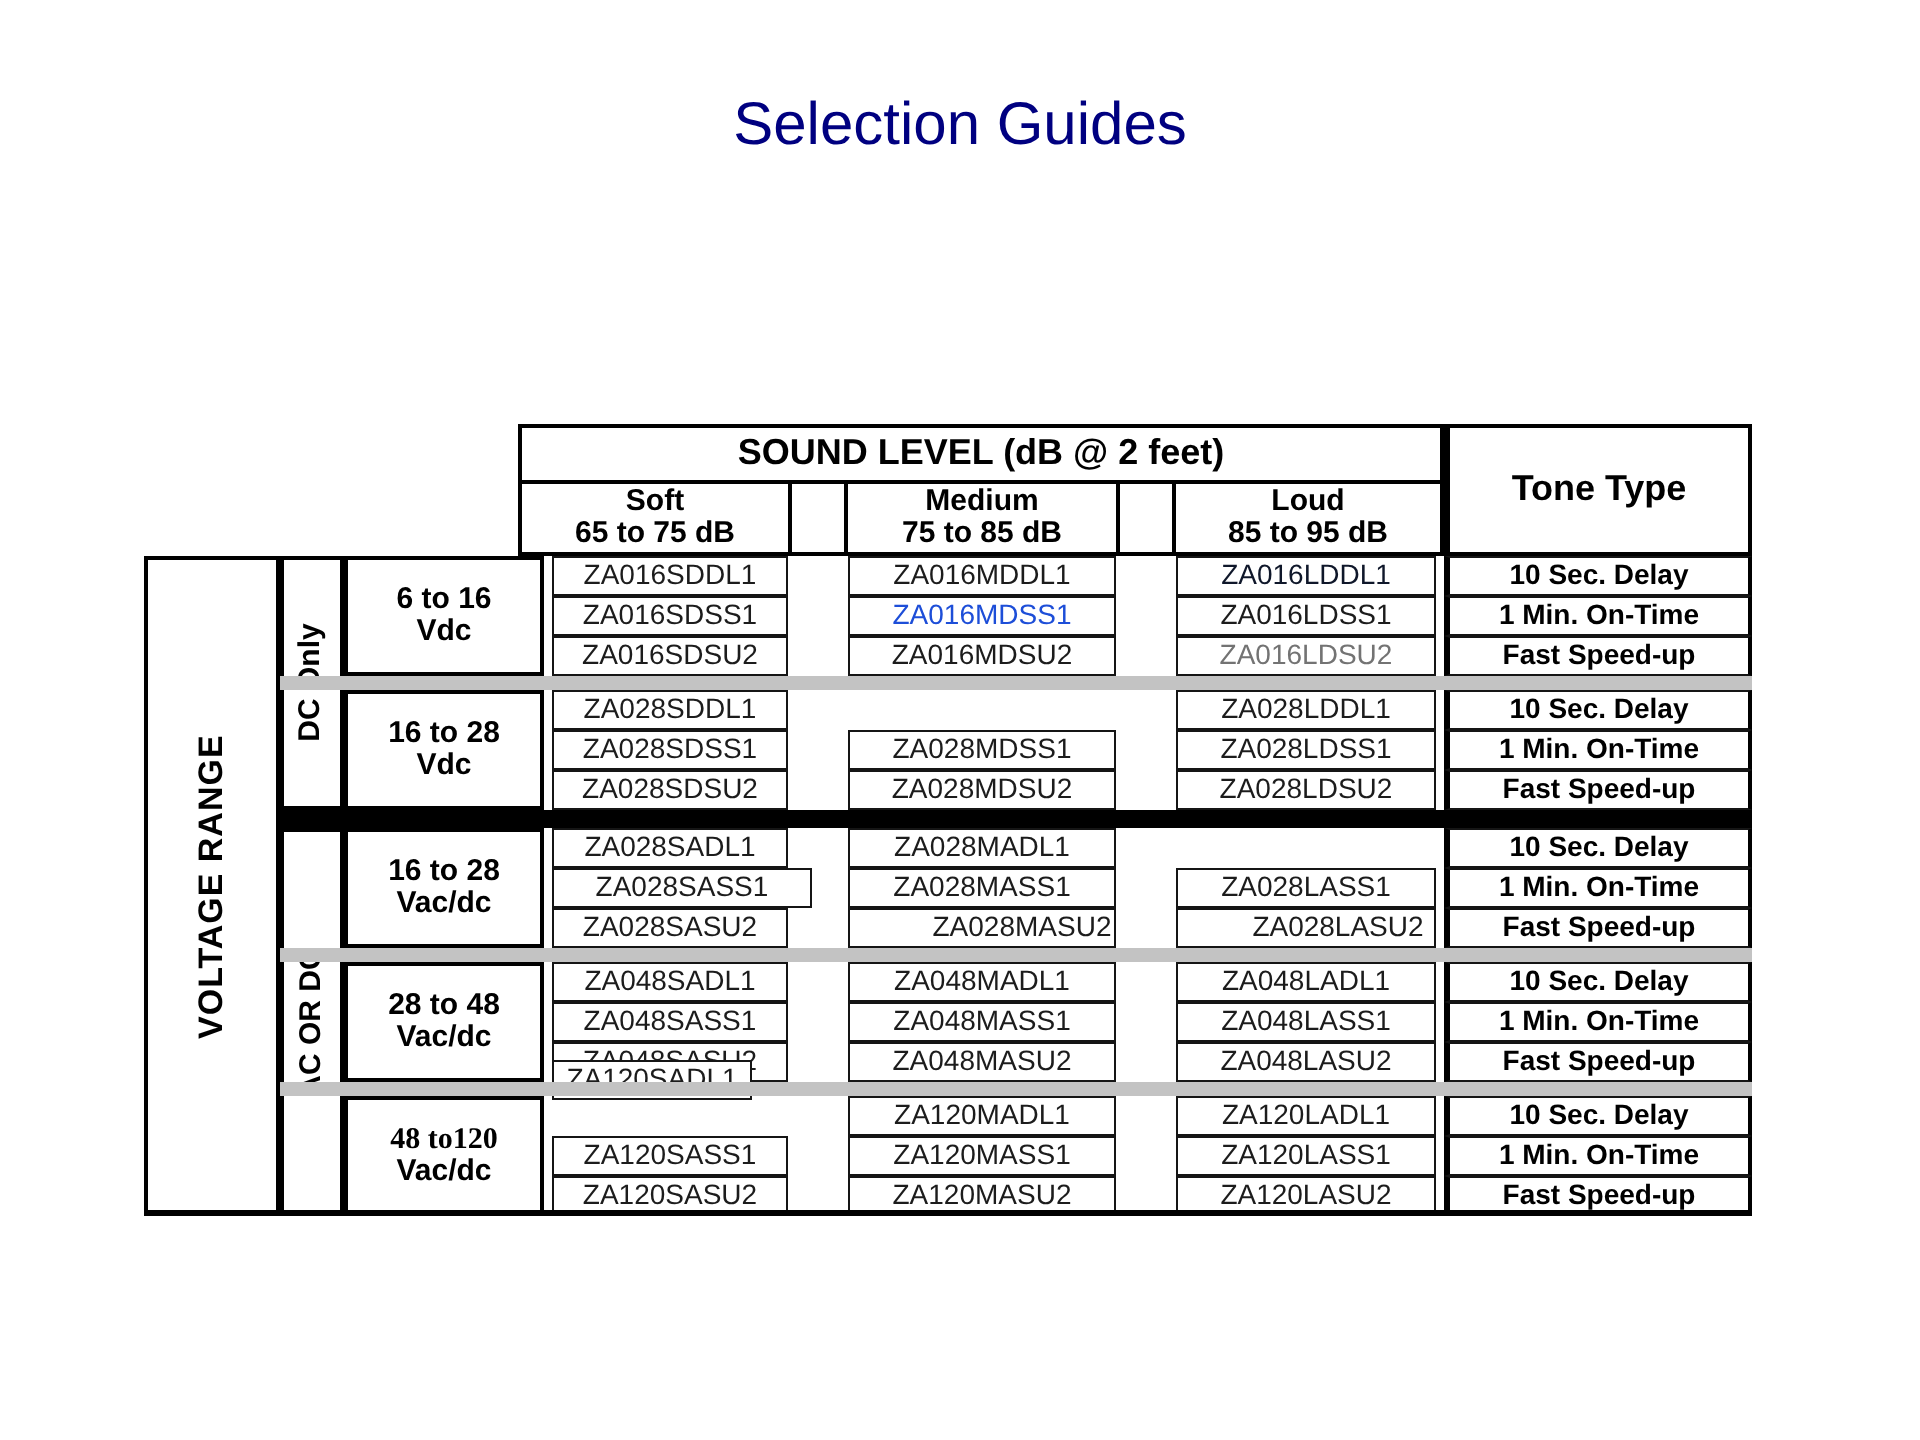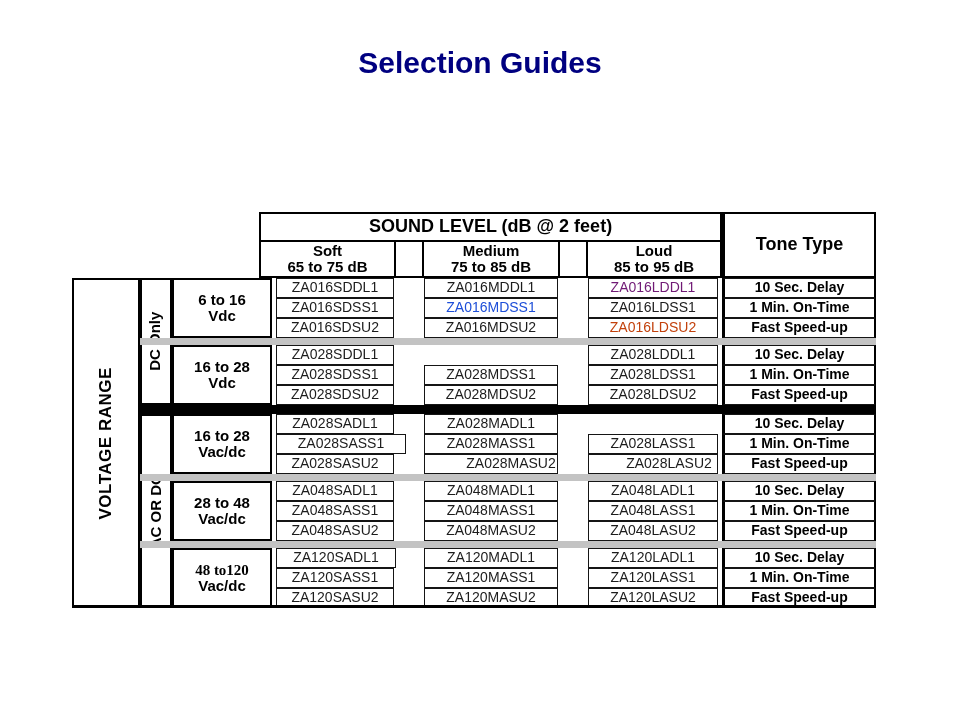--- a/index.html
+++ b/index.html
@@ -1,20 +1,20 @@
 <!DOCTYPE html>
 <html><head>
 <meta charset="utf-8">
 <style>
   html,body { margin:0; padding:0; background:#ffffff; }
   body { width:960px; height:720px; font-family:"Liberation Sans", sans-serif; }
   .stage { position:relative; width:960px; height:720px; background:#ffffff; overflow:hidden; }
   .slide-title {
     position:absolute; top:46px; left:0; width:960px; text-align:center;
-    font-size:30px; font-weight:bold; letter-spacing:0px; color:#000080;
+    font-size:30px; font-weight:normal; letter-spacing:0px; color:#000080;
   }
   .table-title {
     position:absolute; top:150px; left:100px; width:820px; text-align:center;
     font-family:"Liberation Serif", serif; font-weight:bold; font-size:29px; color:#000000;
   }
   .cell {
     position:absolute; box-sizing:border-box; display:flex; align-items:center; justify-content:center;
     background:#ffffff; color:#000000; text-align:center; line-height:1.1; overflow:visible;
   }
   .cell.twoline { flex-direction:column; }
@@ -49,29 +49,29 @@
       </div>
       <div class="cell" style="left: 140px; top: 414px; width: 32px; height: 194px; border: 2px solid rgb(0, 0, 0);">
         <span class="vtext" style="font-size: 15px;">AC OR DC</span>
       </div>
       <div class="cell twoline" style="left: 172px; top: 278px; width: 100px; height: 60px; border: 2px solid rgb(0, 0, 0);">
         <div style="font-weight: bold; font-size: 15px;">6 to 16</div>
         <div style="font-weight: bold; font-size: 15px;">Vdc</div>
       </div>
       <div class="cell" style="left: 276px; top: 278px; width: 118px; height: 20px; border: 1.5px solid rgb(21, 21, 21); font-size: 14px; font-weight: normal; color: rgb(28, 28, 28);">ZA016SDDL1</div>
       <div class="cell" style="left: 424px; top: 278px; width: 134px; height: 20px; border: 1.5px solid rgb(21, 21, 21); font-size: 14px; font-weight: normal; color: rgb(28, 28, 28);">ZA016MDDL1</div>
-      <div class="cell" style="left: 588px; top: 278px; width: 130px; height: 20px; border: 1.5px solid rgb(21, 21, 21); font-size: 14px; font-weight: normal; color: #701a75;">ZA016LDDL1</div>
+      <div class="cell" style="left: 588px; top: 278px; width: 130px; height: 20px; border: 1.5px solid rgb(21, 21, 21); font-size: 14px; font-weight: normal; color: #0f172a;">ZA016LDDL1</div>
       <div class="cell" style="left: 722px; top: 278px; width: 154px; height: 20px; border-width: 1.5px 2px 1.5px 3px; border-style: solid; border-color: rgb(21, 21, 21) rgb(0, 0, 0); border-image: initial; font-weight: bold; font-size: 14px;">10 Sec. Delay</div>
       <div class="cell" style="left: 276px; top: 298px; width: 118px; height: 20px; border: 1.5px solid rgb(21, 21, 21); font-size: 14px; font-weight: normal; color: rgb(28, 28, 28);">ZA016SDSS1</div>
       <div class="cell" style="left: 424px; top: 298px; width: 134px; height: 20px; border: 1.5px solid rgb(21, 21, 21); font-size: 14px; font-weight: normal; color: #1d4ed8;">ZA016MDSS1</div>
       <div class="cell" style="left: 588px; top: 298px; width: 130px; height: 20px; border: 1.5px solid rgb(21, 21, 21); font-size: 14px; font-weight: normal; color: rgb(28, 28, 28);">ZA016LDSS1</div>
       <div class="cell" style="left: 722px; top: 298px; width: 154px; height: 20px; border-width: 1.5px 2px 1.5px 3px; border-style: solid; border-color: rgb(21, 21, 21) rgb(0, 0, 0); border-image: initial; font-weight: bold; font-size: 14px;">1 Min. On-Time</div>
       <div class="cell" style="left: 276px; top: 318px; width: 118px; height: 20px; border: 1.5px solid rgb(21, 21, 21); font-size: 14px; font-weight: normal; color: rgb(28, 28, 28);">ZA016SDSU2</div>
       <div class="cell" style="left: 424px; top: 318px; width: 134px; height: 20px; border: 1.5px solid rgb(21, 21, 21); font-size: 14px; font-weight: normal; color: rgb(28, 28, 28);">ZA016MDSU2</div>
-      <div class="cell" style="left: 588px; top: 318px; width: 130px; height: 20px; border: 1.5px solid rgb(21, 21, 21); font-size: 14px; font-weight: normal; color: #c2410c;">ZA016LDSU2</div>
+      <div class="cell" style="left: 588px; top: 318px; width: 130px; height: 20px; border: 1.5px solid rgb(21, 21, 21); font-size: 14px; font-weight: normal; color: #737373;">ZA016LDSU2</div>
       <div class="cell" style="left: 722px; top: 318px; width: 154px; height: 20px; border-width: 1.5px 2px 1.5px 3px; border-style: solid; border-color: rgb(21, 21, 21) rgb(0, 0, 0); border-image: initial; font-weight: bold; font-size: 14px;">Fast Speed-up</div>
       <div class="cell twoline" style="left: 172px; top: 345px; width: 100px; height: 60px; border: 2px solid rgb(0, 0, 0);">
         <div style="font-weight: bold; font-size: 15px;">16 to 28</div>
         <div style="font-weight: bold; font-size: 15px;">Vdc</div>
       </div>
       <div class="cell" style="left: 276px; top: 345px; width: 118px; height: 20px; border: 1.5px solid rgb(21, 21, 21); font-size: 14px; font-weight: normal; color: rgb(28, 28, 28);">ZA028SDDL1</div>
       <div class="cell" style="left: 424px; top: 345px; width: 134px; height: 20px; border: 1.5px solid rgb(21, 21, 21); font-size: 14px; font-weight: normal; color: rgb(28, 28, 28); margin-top: 44px;">ZA028MDDL1</div>
       <div class="cell" style="left: 588px; top: 345px; width: 130px; height: 20px; border: 1.5px solid rgb(21, 21, 21); font-size: 14px; font-weight: normal; color: rgb(28, 28, 28);">ZA028LDDL1</div>
       <div class="cell" style="left: 722px; top: 345px; width: 154px; height: 20px; border-width: 1.5px 2px 1.5px 3px; border-style: solid; border-color: rgb(21, 21, 21) rgb(0, 0, 0); border-image: initial; font-weight: bold; font-size: 14px;">10 Sec. Delay</div>
       <div class="cell" style="left: 276px; top: 365px; width: 118px; height: 20px; border: 1.5px solid rgb(21, 21, 21); font-size: 14px; font-weight: normal; color: rgb(28, 28, 28);">ZA028SDSS1</div>
@@ -111,21 +111,21 @@
       <div class="cell" style="left: 588px; top: 501px; width: 130px; height: 20px; border: 1.5px solid rgb(21, 21, 21); font-size: 14px; font-weight: normal; color: rgb(28, 28, 28);">ZA048LASS1</div>
       <div class="cell" style="left: 722px; top: 501px; width: 154px; height: 20px; border-width: 1.5px 2px 1.5px 3px; border-style: solid; border-color: rgb(21, 21, 21) rgb(0, 0, 0); border-image: initial; font-weight: bold; font-size: 14px;">1 Min. On-Time</div>
       <div class="cell" style="left: 276px; top: 521px; width: 118px; height: 20px; border: 1.5px solid rgb(21, 21, 21); font-size: 14px; font-weight: normal; color: rgb(28, 28, 28);">ZA048SASU2</div>
       <div class="cell" style="left: 424px; top: 521px; width: 134px; height: 20px; border: 1.5px solid rgb(21, 21, 21); font-size: 14px; font-weight: normal; color: rgb(28, 28, 28);">ZA048MASU2</div>
       <div class="cell" style="left: 588px; top: 521px; width: 130px; height: 20px; border: 1.5px solid rgb(21, 21, 21); font-size: 14px; font-weight: normal; color: rgb(28, 28, 28);">ZA048LASU2</div>
       <div class="cell" style="left: 722px; top: 521px; width: 154px; height: 20px; border-width: 1.5px 2px 1.5px 3px; border-style: solid; border-color: rgb(21, 21, 21) rgb(0, 0, 0); border-image: initial; font-weight: bold; font-size: 14px;">Fast Speed-up</div>
       <div class="cell twoline" style="left: 172px; top: 548px; width: 100px; height: 60px; border: 2px solid rgb(0, 0, 0);">
         <div style="font-weight: bold; font-size: 15px; font-family: Liberation Serif, serif;">48 to120</div>
         <div style="font-weight: bold; font-size: 15px;">Vac/dc</div>
       </div>
-      <div class="cell" style="left: 276px; top: 548px; width: 120px; height: 20px; border: 1.5px solid rgb(21, 21, 21); font-size: 14px; font-weight: normal; color: rgb(28, 28, 28);">ZA120SADL1</div>
+      <div class="cell" style="left: 276px; top: 530px; width: 100px; height: 20px; border: 1.5px solid rgb(21, 21, 21); font-size: 14px; font-weight: normal; color: rgb(28, 28, 28);">ZA120SADL1</div>
       <div class="cell" style="left: 424px; top: 548px; width: 134px; height: 20px; border: 1.5px solid rgb(21, 21, 21); font-size: 14px; font-weight: normal; color: rgb(28, 28, 28);">ZA120MADL1</div>
       <div class="cell" style="left: 588px; top: 548px; width: 130px; height: 20px; border: 1.5px solid rgb(21, 21, 21); font-size: 14px; font-weight: normal; color: rgb(28, 28, 28);">ZA120LADL1</div>
       <div class="cell" style="left: 722px; top: 548px; width: 154px; height: 20px; border-width: 1.5px 2px 1.5px 3px; border-style: solid; border-color: rgb(21, 21, 21) rgb(0, 0, 0); border-image: initial; font-weight: bold; font-size: 14px;">10 Sec. Delay</div>
       <div class="cell" style="left: 276px; top: 568px; width: 118px; height: 20px; border: 1.5px solid rgb(21, 21, 21); font-size: 14px; font-weight: normal; color: rgb(28, 28, 28);">ZA120SASS1</div>
       <div class="cell" style="left: 424px; top: 568px; width: 134px; height: 20px; border: 1.5px solid rgb(21, 21, 21); font-size: 14px; font-weight: normal; color: rgb(28, 28, 28);">ZA120MASS1</div>
       <div class="cell" style="left: 588px; top: 568px; width: 130px; height: 20px; border: 1.5px solid rgb(21, 21, 21); font-size: 14px; font-weight: normal; color: rgb(28, 28, 28);">ZA120LASS1</div>
       <div class="cell" style="left: 722px; top: 568px; width: 154px; height: 20px; border-width: 1.5px 2px 1.5px 3px; border-style: solid; border-color: rgb(21, 21, 21) rgb(0, 0, 0); border-image: initial; font-weight: bold; font-size: 14px;">1 Min. On-Time</div>
       <div class="cell" style="left: 276px; top: 588px; width: 118px; height: 20px; border: 1.5px solid rgb(21, 21, 21); font-size: 14px; font-weight: normal; color: rgb(28, 28, 28);">ZA120SASU2</div>
       <div class="cell" style="left: 424px; top: 588px; width: 134px; height: 20px; border: 1.5px solid rgb(21, 21, 21); font-size: 14px; font-weight: normal; color: rgb(28, 28, 28);">ZA120MASU2</div>
       <div class="cell" style="left: 588px; top: 588px; width: 130px; height: 20px; border: 1.5px solid rgb(21, 21, 21); font-size: 14px; font-weight: normal; color: rgb(28, 28, 28);">ZA120LASU2</div>

